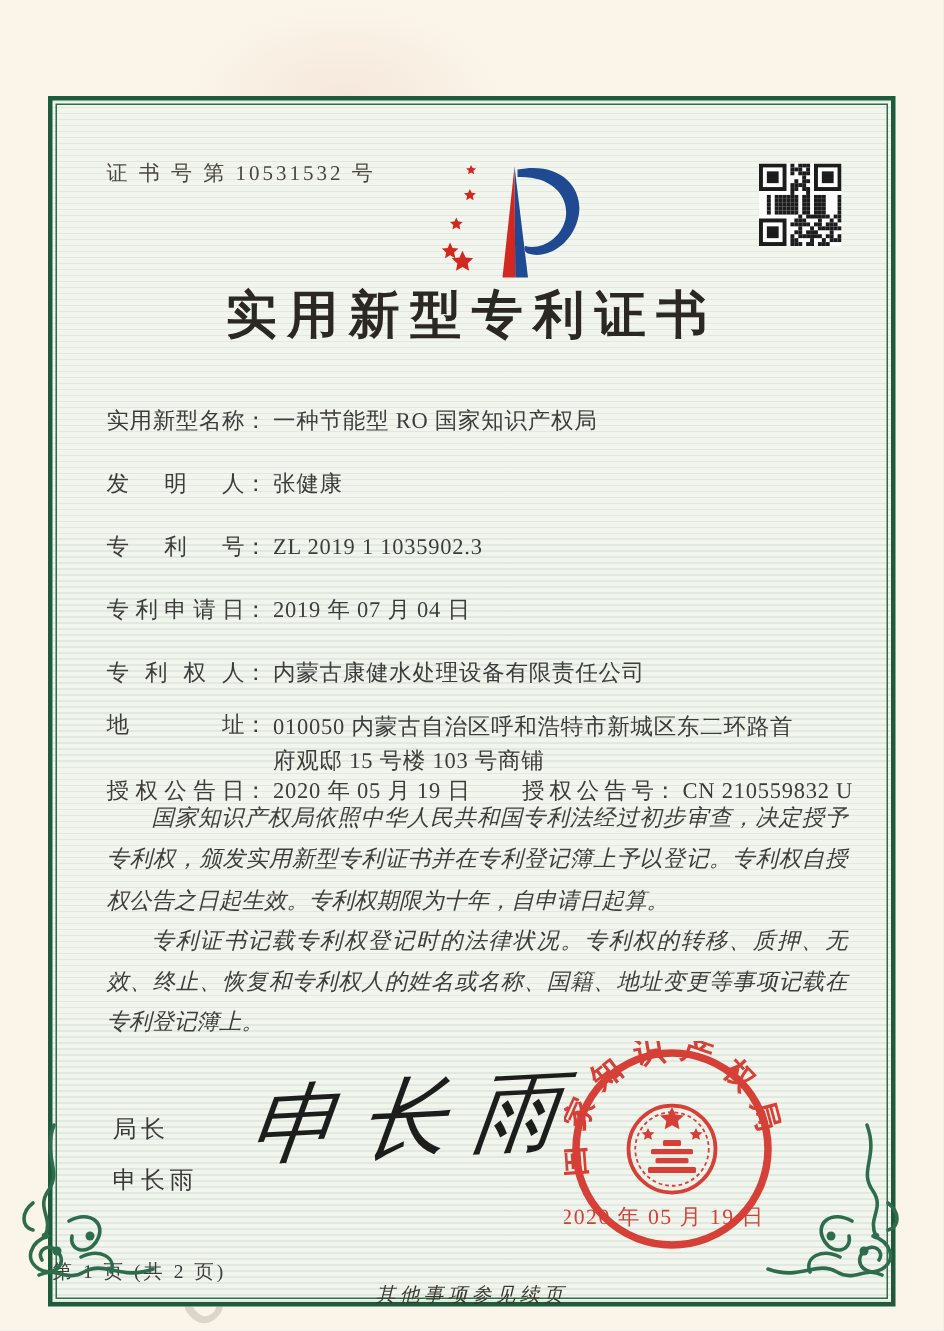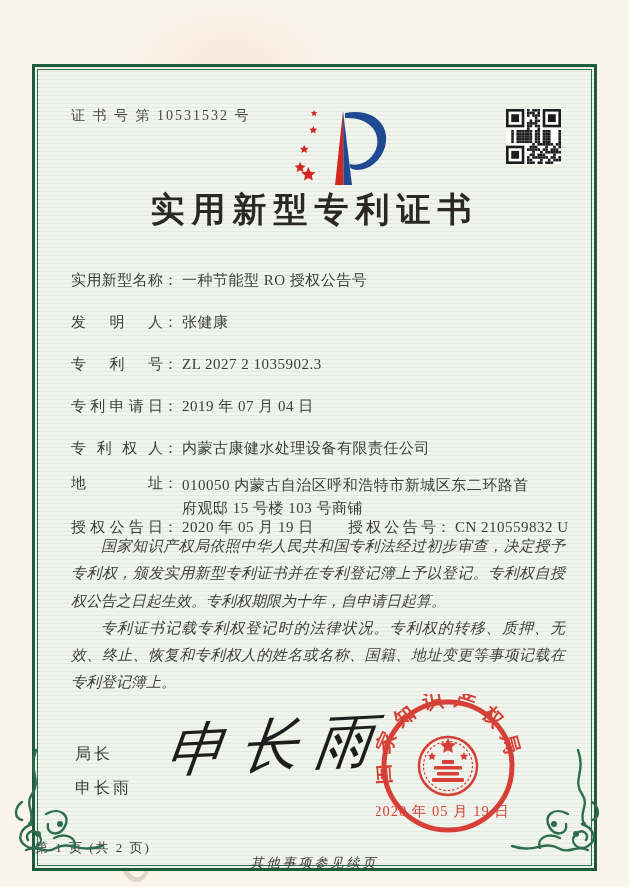--- a/index.html
+++ b/index.html
@@ -259,27 +259,27 @@
         <rect x="13" y="20" width="1" height="1" fill="#1c1c1c"></rect>
         <rect x="15" y="20" width="1" height="1" fill="#1c1c1c"></rect>
         <rect x="16" y="20" width="1" height="1" fill="#1c1c1c"></rect>
         <rect x="17" y="20" width="1" height="1" fill="#1c1c1c"></rect>
       </svg>
 
     <div class="title">实用新型专利证书</div>
 
     <div class="fields">
       <div class="f-row" style="top:0">
-        <span class="f-label">实用新型名称</span><span class="f-colon">：</span><span class="f-value">一种节能型 RO 授权公告号</span>
+        <span class="f-label">实用新型名称</span><span class="f-colon">：</span><span class="f-value">一种节能型 RO 国家知识产权局</span>
       </div>
       <div class="f-row" style="top:42px">
         <span class="f-label">发明人</span><span class="f-colon">：</span><span class="f-value">张健康</span>
       </div>
       <div class="f-row" style="top:84px">
-        <span class="f-label">专利号</span><span class="f-colon">：</span><span class="f-value">ZL 2027 2 1035902.3</span>
+        <span class="f-label">专利号</span><span class="f-colon">：</span><span class="f-value">ZL 2019 1 1035902.3</span>
       </div>
       <div class="f-row" style="top:126px">
         <span class="f-label">专利申请日</span><span class="f-colon">：</span><span class="f-value">2019 年 07 月 04 日</span>
       </div>
       <div class="f-row" style="top:168px">
         <span class="f-label">专利权人</span><span class="f-colon">：</span><span class="f-value">内蒙古康健水处理设备有限责任公司</span>
       </div>
       <div class="f-row" style="top:203px">
         <span class="f-label">地址</span><span class="f-colon">：</span><span class="f-value wrap">010050 内蒙古自治区呼和浩特市新城区东二环路首府观邸 15 号楼 103 号商铺</span>
       </div>

